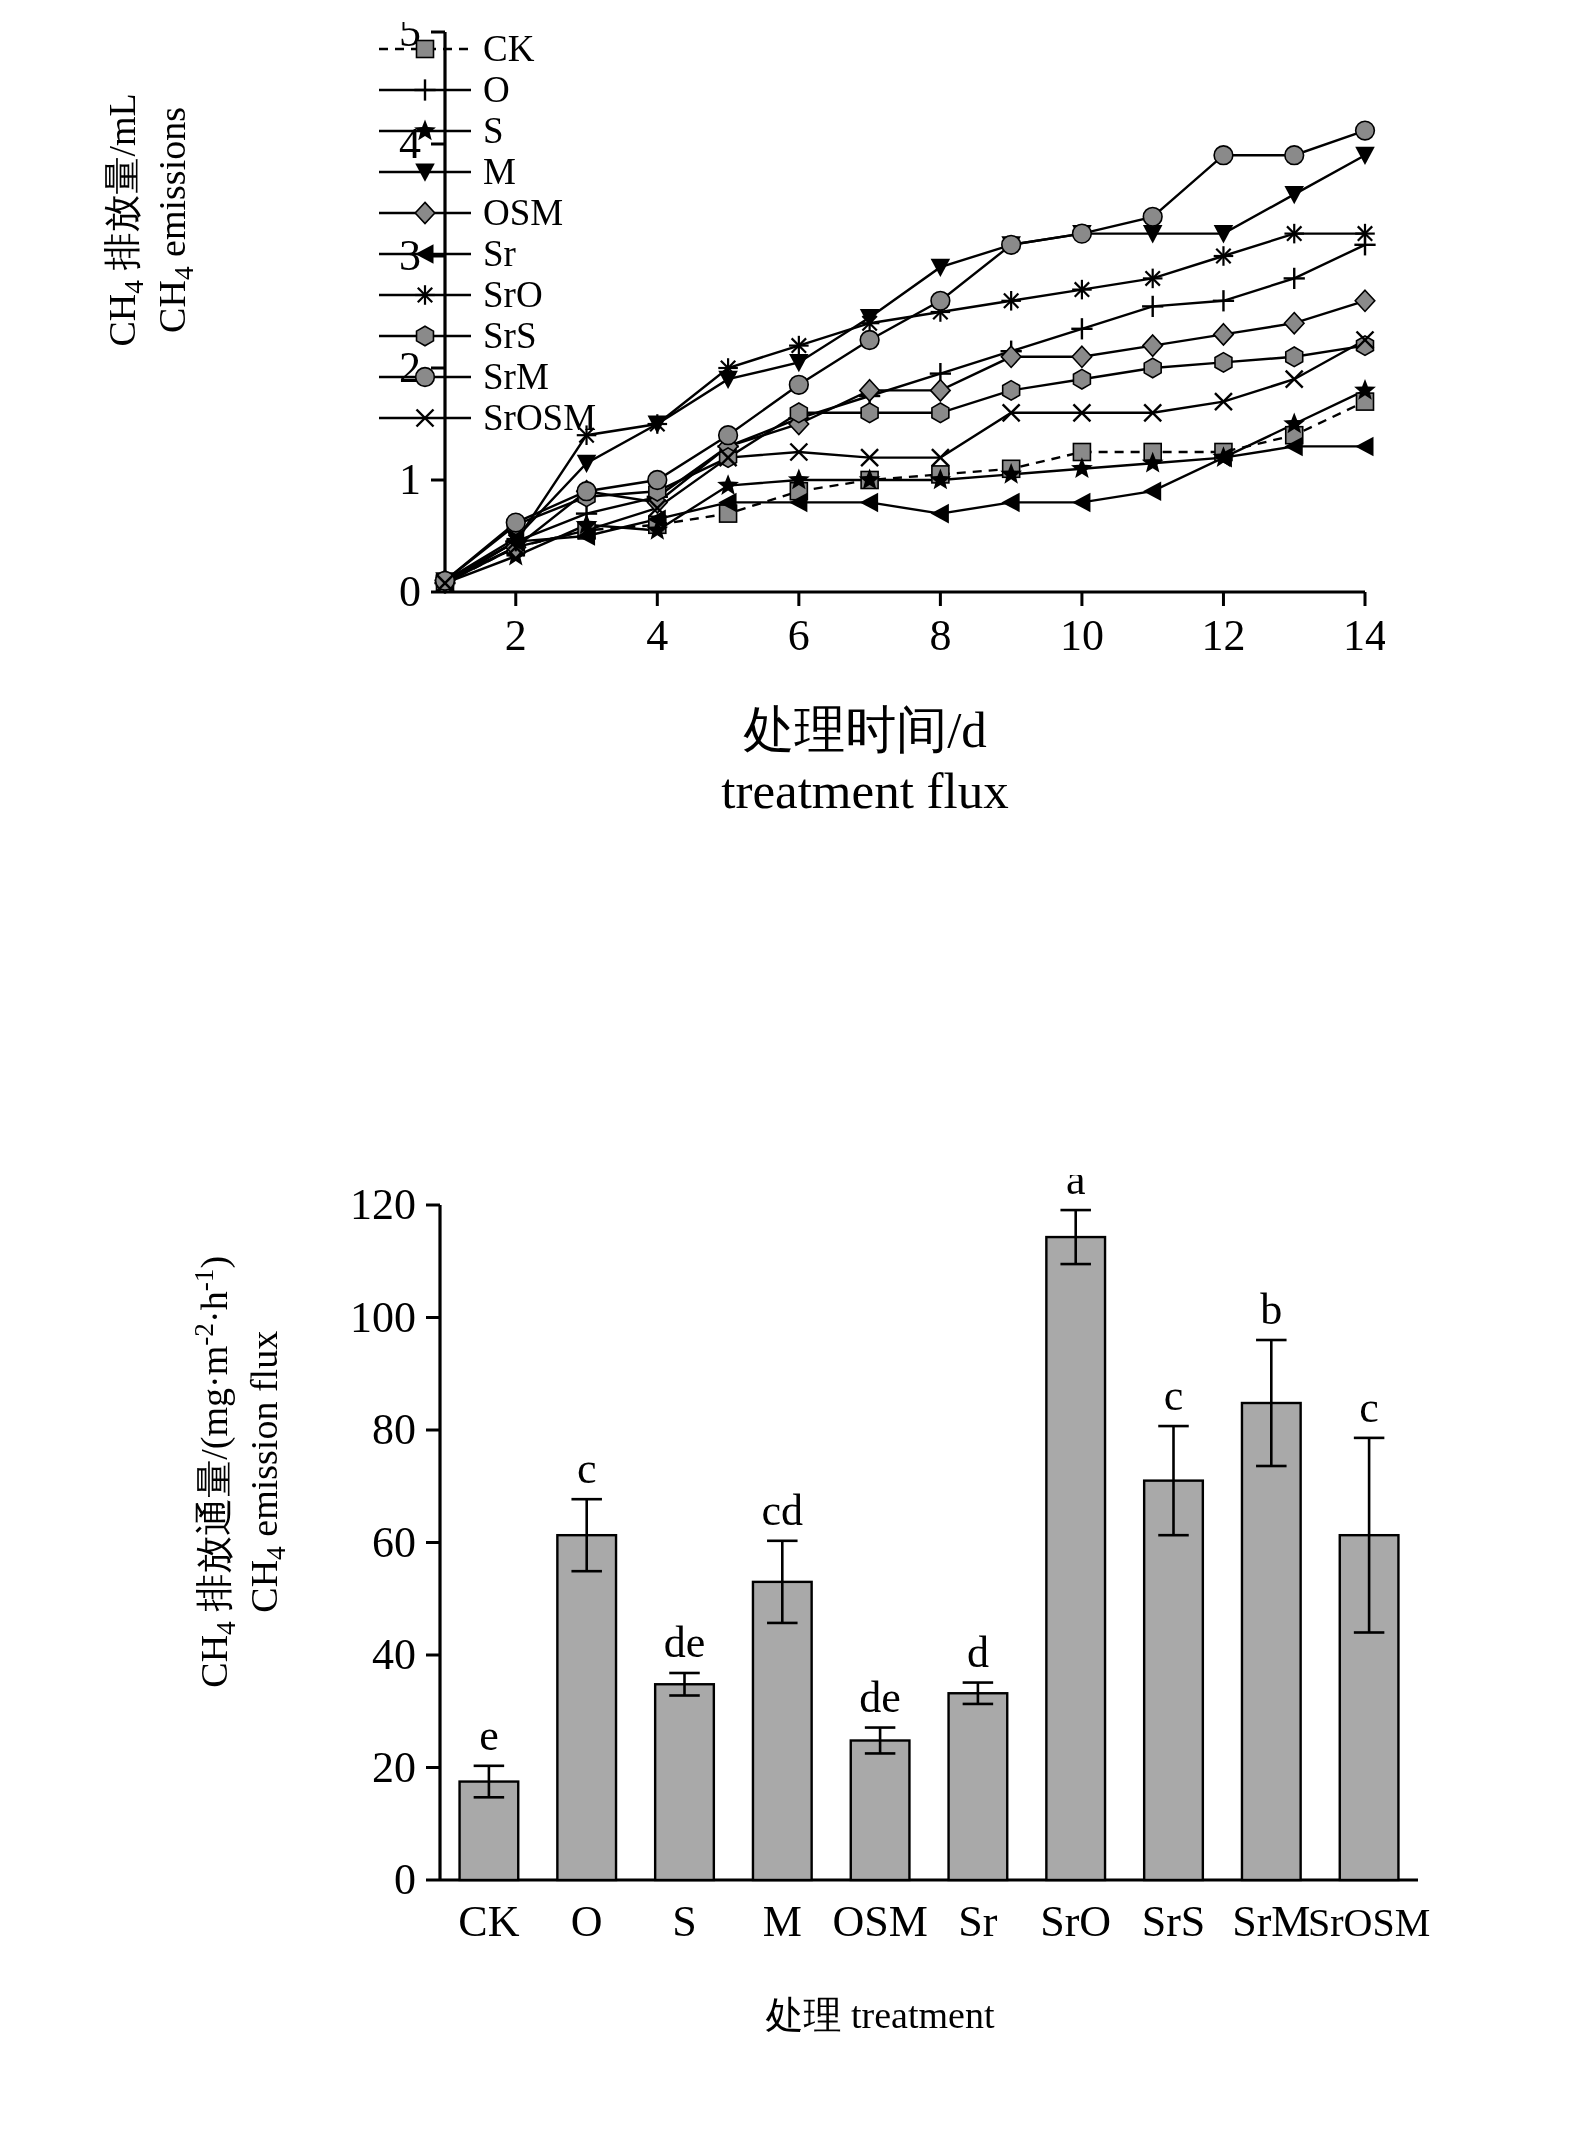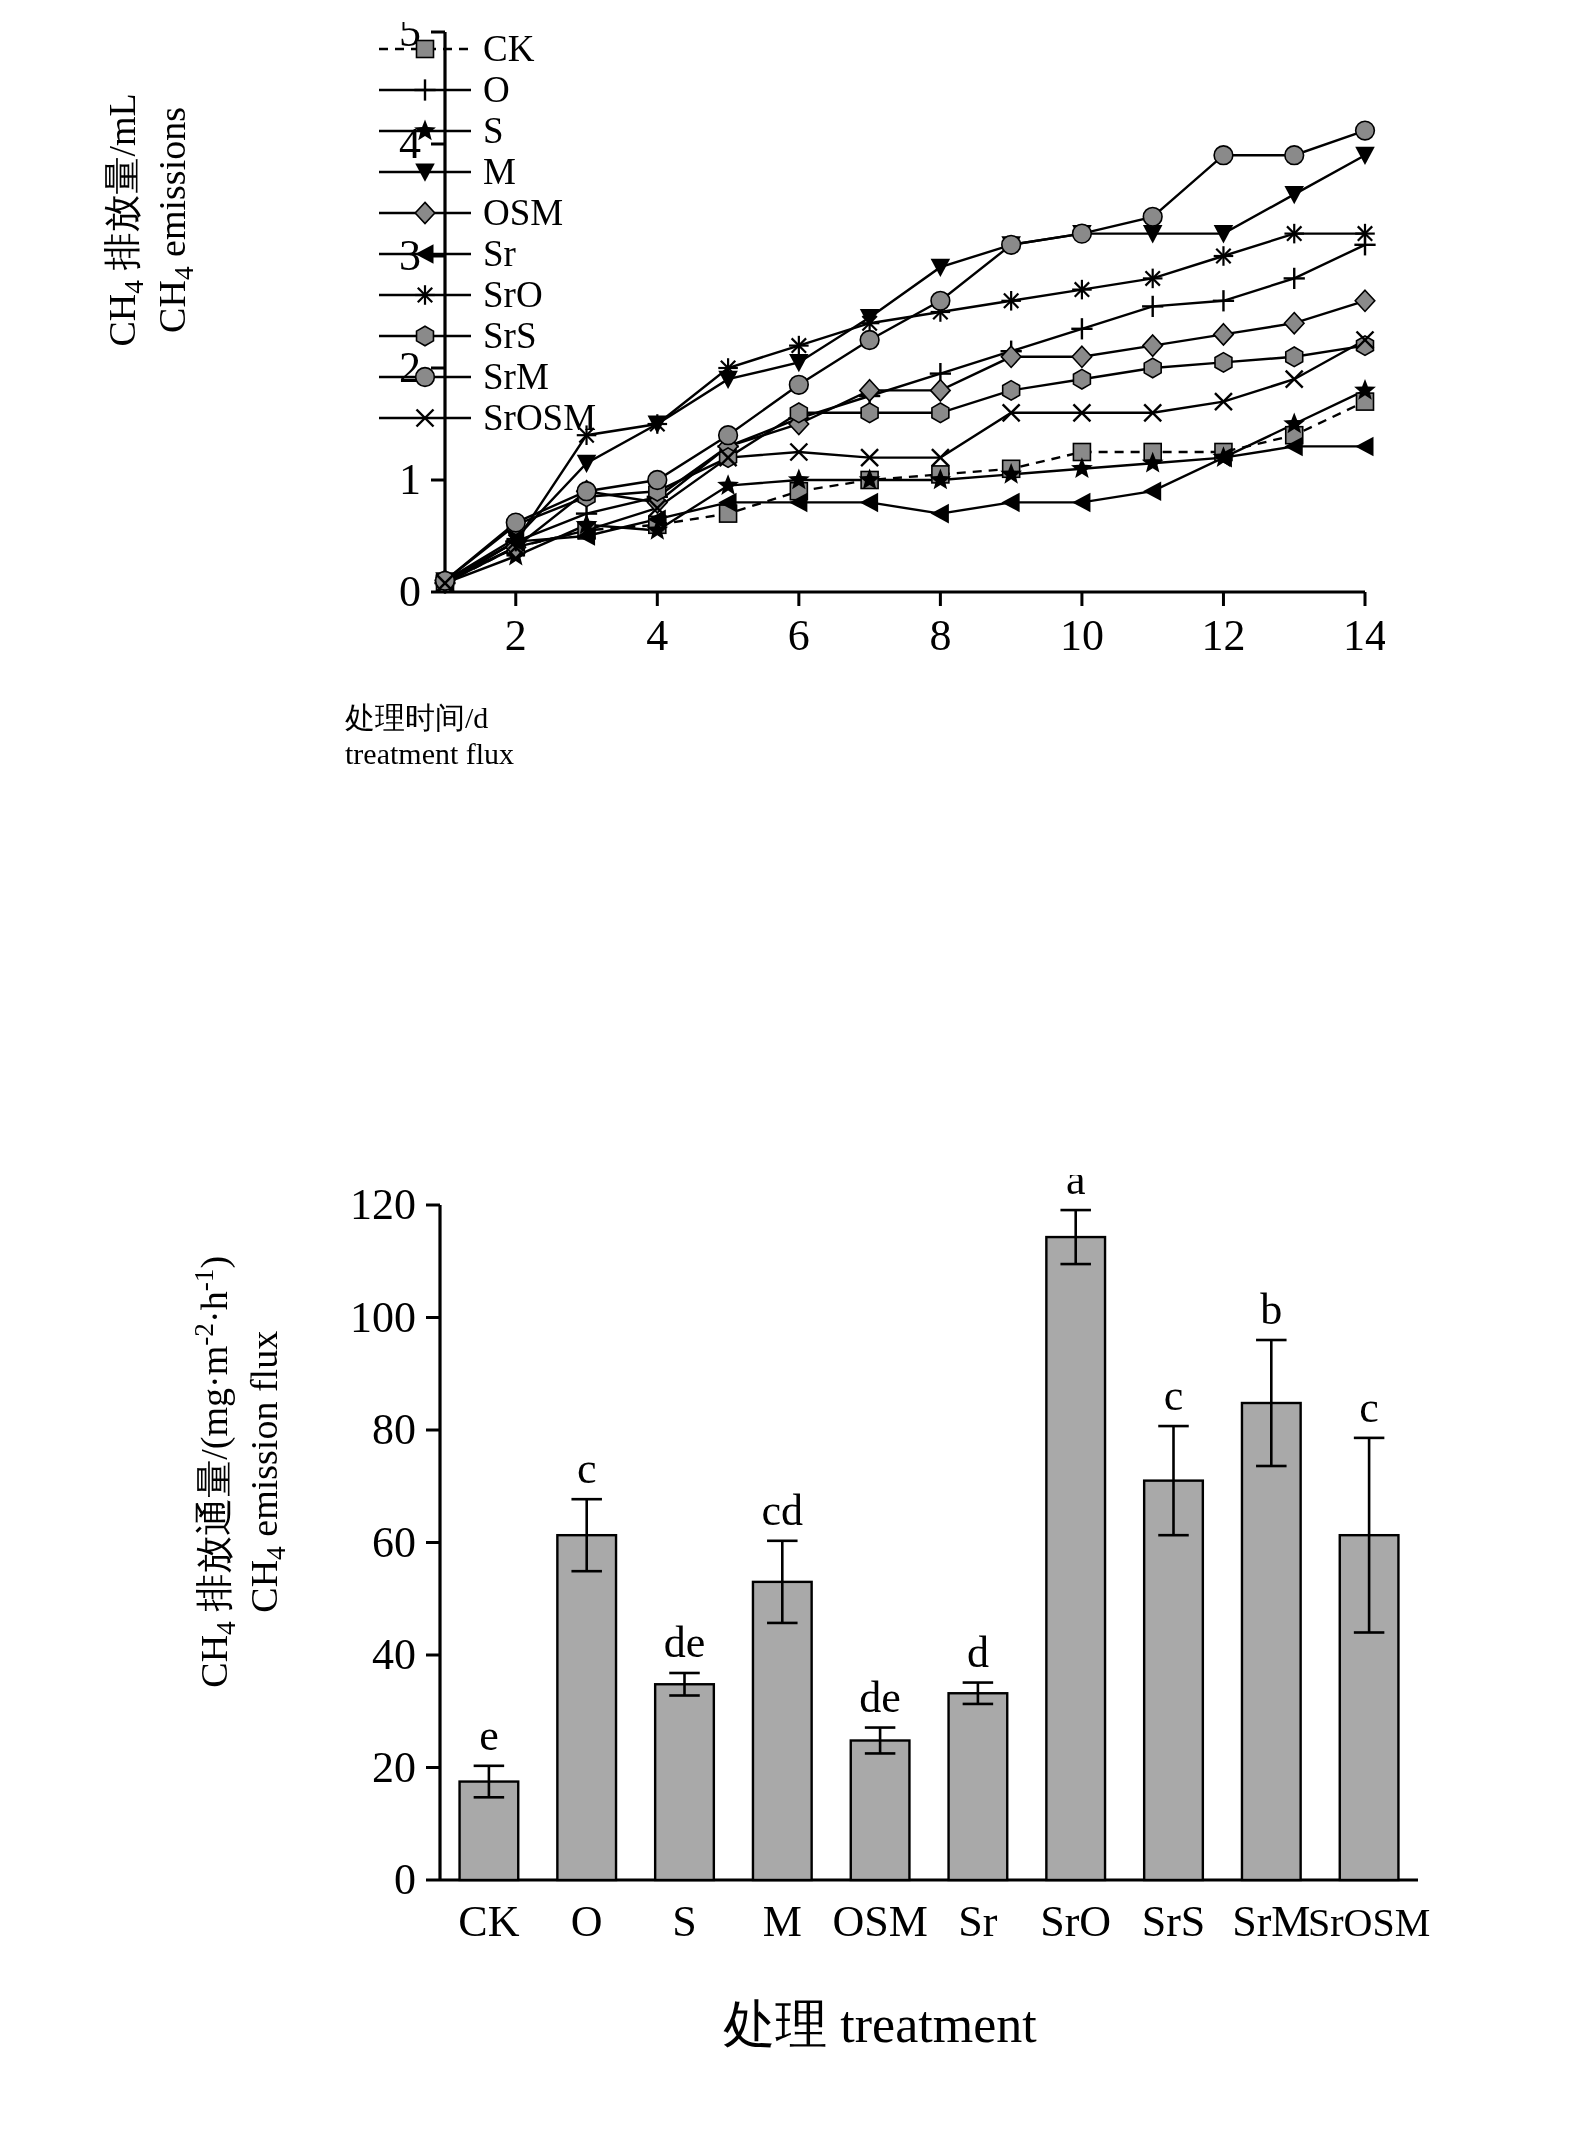--- a/index.html
+++ b/index.html
@@ -53,22 +53,22 @@
     text-align: center;
     font-size: 38px;
     line-height: 1.18;
     white-space: nowrap;
   }
   #line-xlabel {
     position: absolute;
     left: 345px;
     top: 700px;
     width: 1040px;
-    text-align: left;
-    font-size: 30px;
+    text-align: center;
+    font-size: 51px;
     line-height: 1.2;
   }
   .sub {
     font-size: 0.72em;
     vertical-align: -0.28em;
   }
   .sup {
     font-size: 0.72em;
     vertical-align: 0.5em;
   }
@@ -121,21 +121,21 @@
     font-size: 38px;
     line-height: 1.18;
     white-space: nowrap;
   }
   #bar-xlabel {
     position: absolute;
     left: 330px;
     top: 860px;
     width: 1100px;
     text-align: center;
-    font-size: 52px;
+    font-size: 38px;
   }
 </style>
 </head>
 <body>
 
 <div class="figure">
 
   <div id="line-chart-panel">
 
     <div id="line-ylabel">

